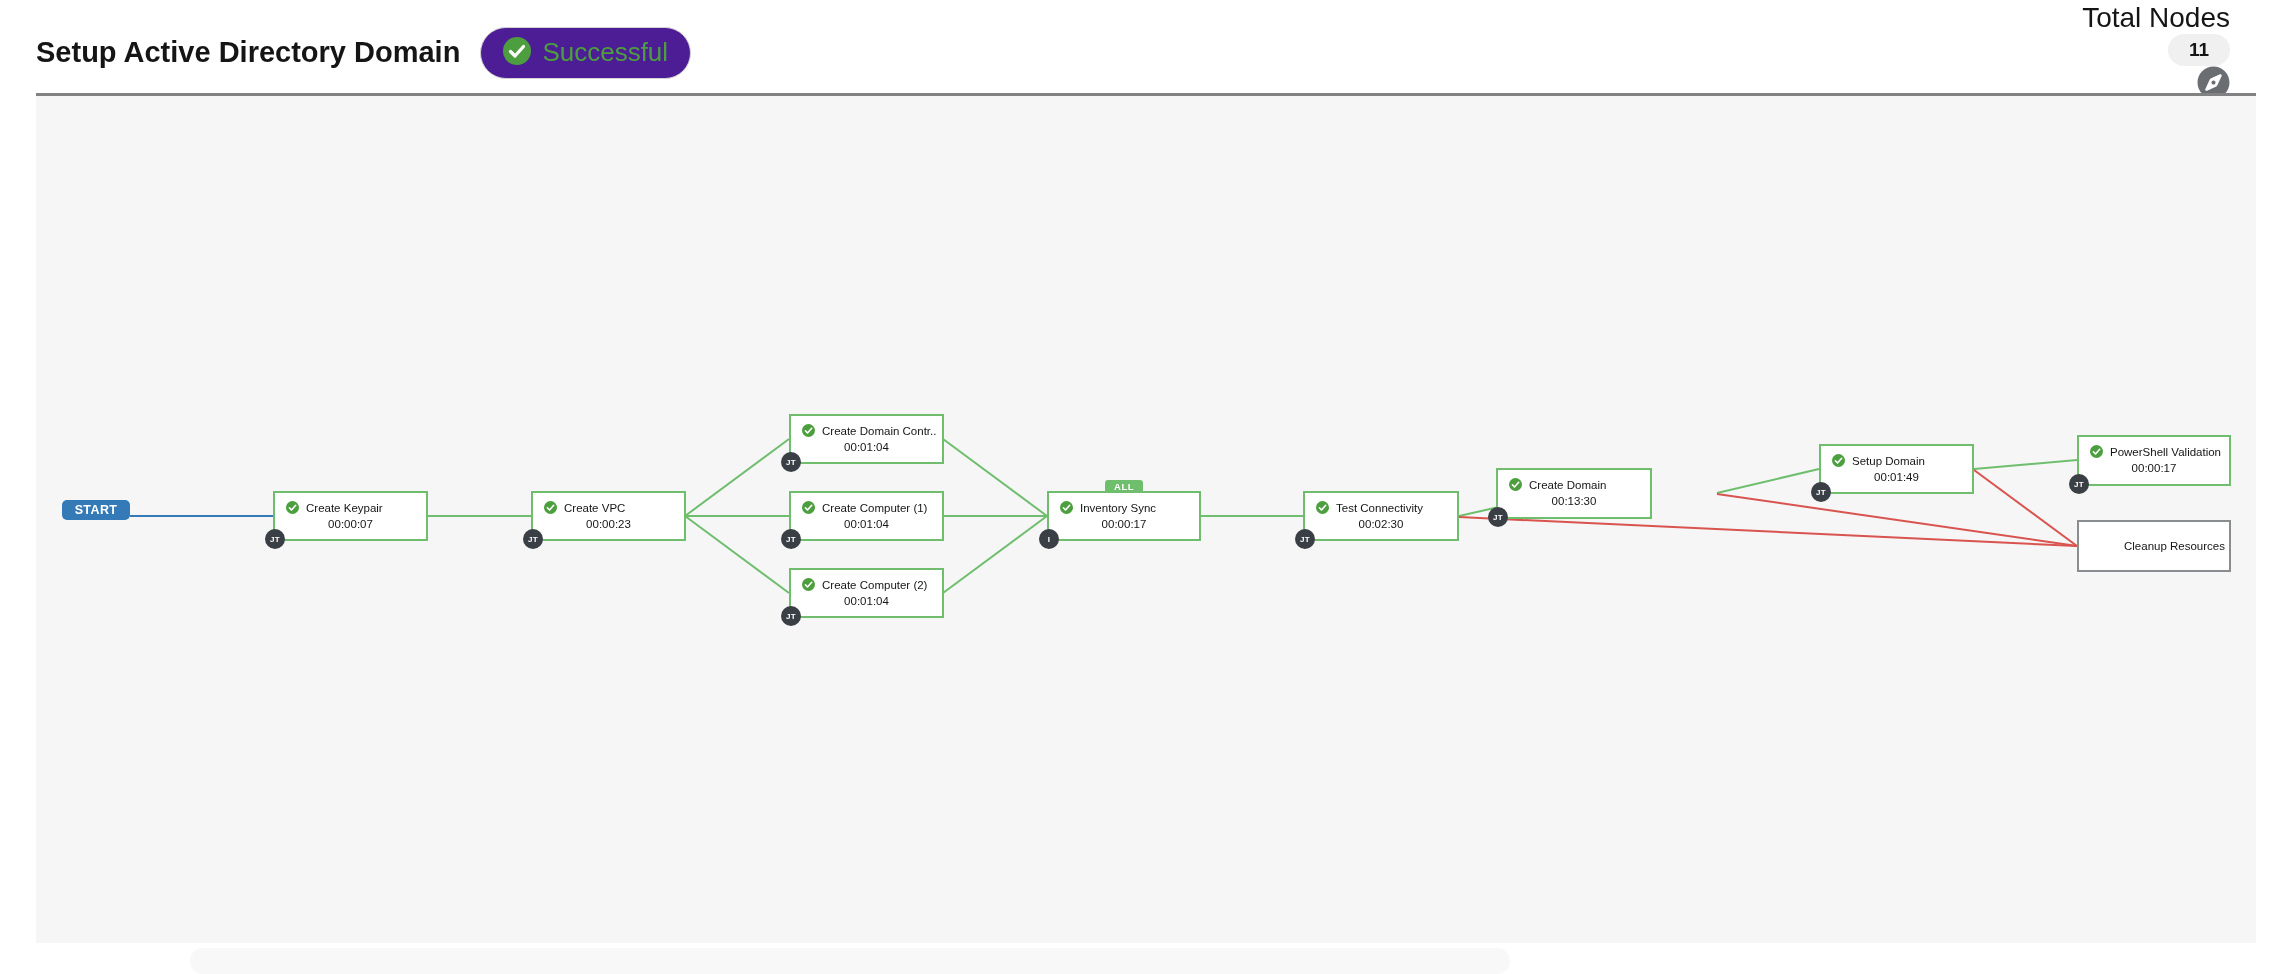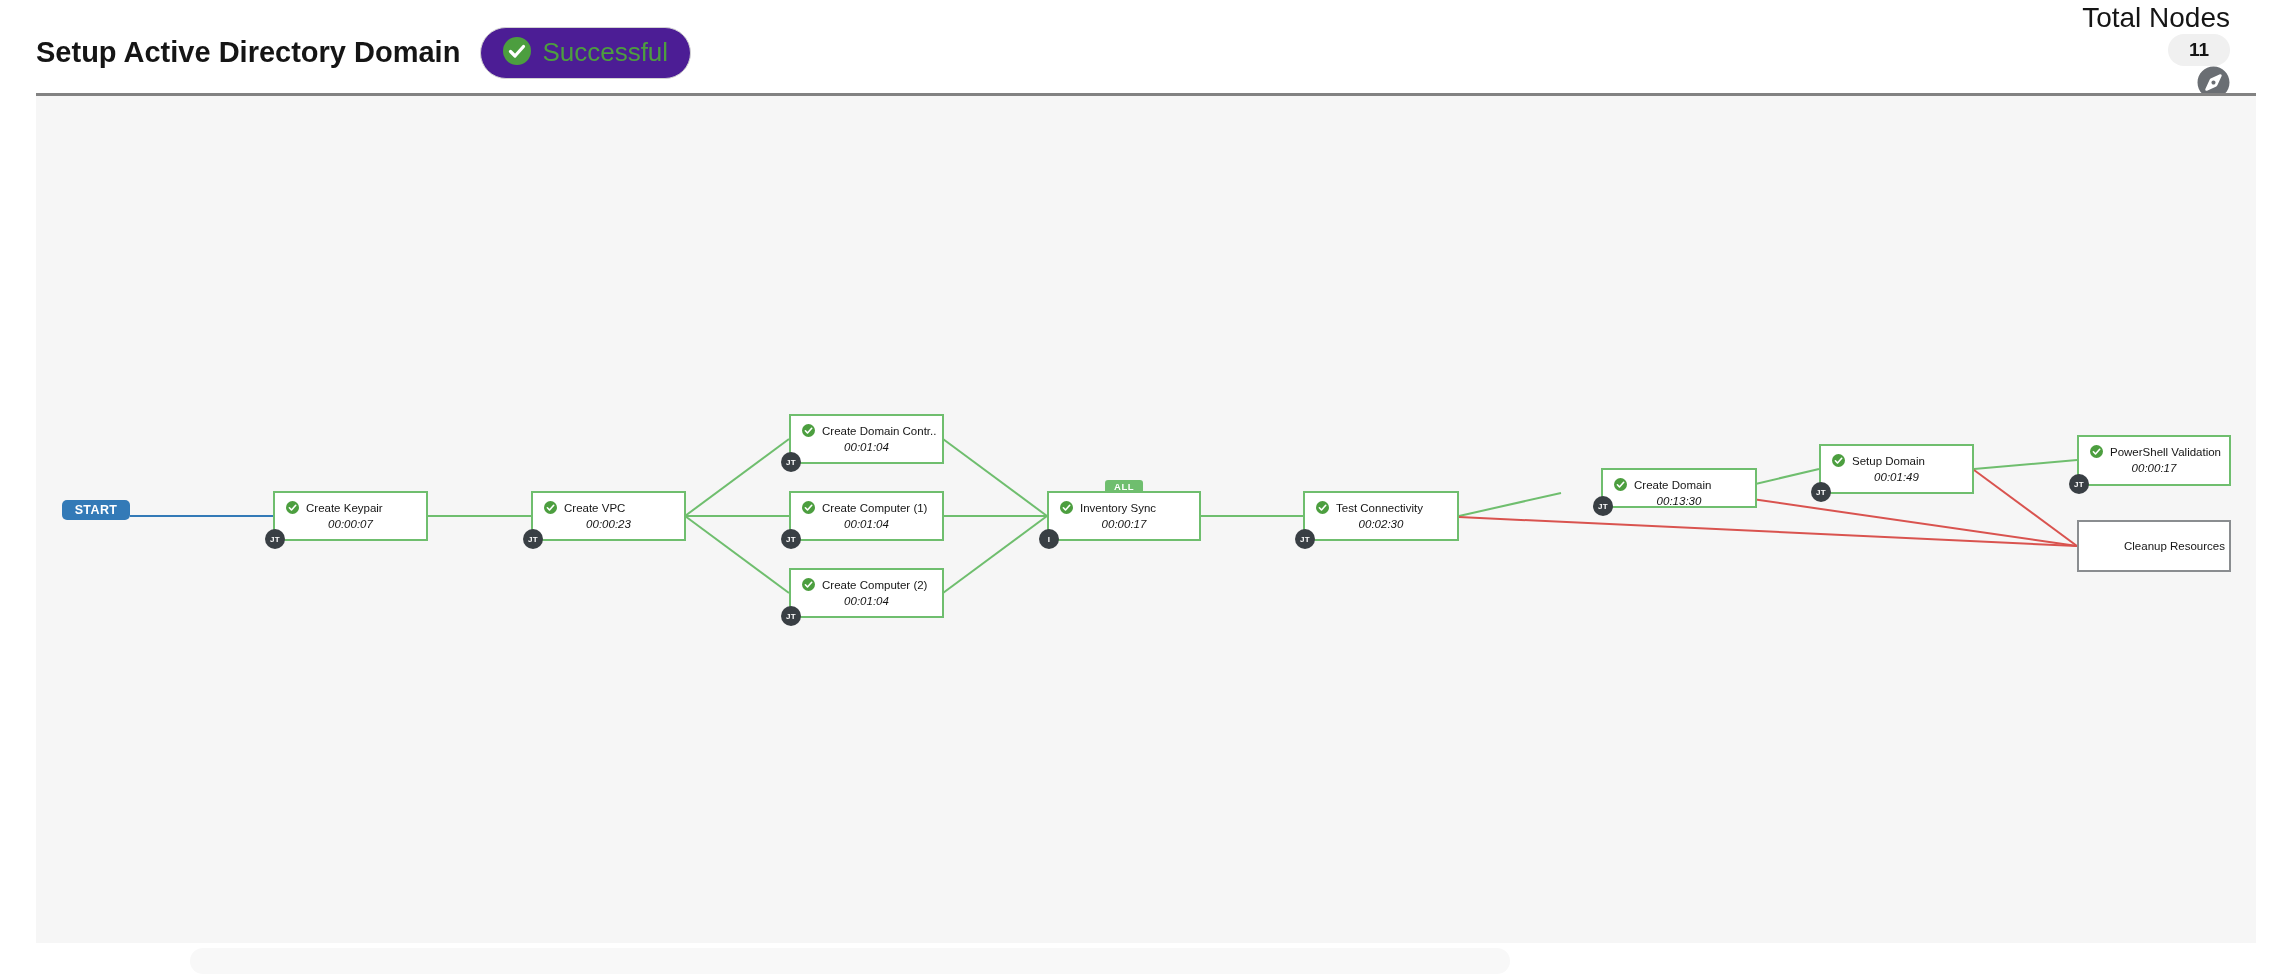--- a/index.html
+++ b/index.html
@@ -32,21 +32,21 @@
   .canvas-bg{position:absolute;left:36px;top:93px;width:2220px;height:850px;background:var(--canvas-bg);border-top:3px solid #828282;}
   .scroll-blob{position:absolute;left:190px;top:948px;width:1320px;height:26px;border-radius:13px;background:#F8F8F8;cursor:pointer;}
 
   .diagram-layer{position:absolute;left:0;top:0;width:2290px;height:974px;}
   svg.edges{position:absolute;left:0;top:0;pointer-events:none;}
 
   
   .node{position:absolute;background:#fff;border:2px solid var(--green);cursor:pointer;}
   .node .row{display:flex;align-items:center;gap:7px;padding:8px 6px 0 11px;}
   .node .label{font-size:11.5px;color:var(--ink);white-space:nowrap;overflow:hidden;}
-  .node .time{text-align:center;font-size:11.5px;color:var(--ink);margin-top:4px;font-style:italic;}
+  .node .time{text-align:center;font-size:11.5px;color:var(--ink);margin-top:4px;}
   .node.plain{border-color:var(--plain-border);display:flex;align-items:center;justify-content:center;}
   .node.plain .label{font-size:11.5px;margin-left:41px;}
   .start-node{position:absolute;background:var(--blue);border-radius:5px;color:#fff;display:flex;align-items:center;justify-content:center;font-size:12.5px;font-weight:600;letter-spacing:.4px;cursor:pointer;}
   .type-badge{position:absolute;left:-10px;bottom:-10px;width:20px;height:20px;border-radius:50%;background:var(--dark);color:#fff;font-size:8px;font-weight:700;display:flex;align-items:center;justify-content:center;letter-spacing:.3px;}
   .tag-all{position:absolute;top:-13px;left:50%;transform:translateX(-50%);background:var(--green);color:#fff;font-size:9.5px;font-weight:700;padding:0 9px;height:13px;line-height:13px;border-radius:3px 3px 0 0;letter-spacing:.5px;}
   .check-13{flex:0 0 auto;display:block;}
 </style>
 </head>
 <body>
 
@@ -192,21 +192,21 @@
           <div class="row">
             <svg class="check-13" width="13" height="13" viewBox="0 0 13 13">
               <circle cx="6.5" cy="6.5" r="6.5" fill="#4C9E3F"></circle>
               <path d="M3.4 6.8 L5.5 9 L9.7 4.3" fill="none" stroke="#fff" stroke-width="1.6" stroke-linecap="round" stroke-linejoin="round"></path>
             </svg>
             <span class="label">Test Connectivity</span>
           </div>
           <div class="time">00:02:30</div>
           <div class="type-badge">JT</div>
         </div>
-        <div class="node" style="left: 1601px; top: 468px; width: 156px; height: 40px;">
+        <div class="node" style="left: 1496px; top: 468px; width: 156px; height: 51px;">
           <div class="row">
             <svg class="check-13" width="13" height="13" viewBox="0 0 13 13">
               <circle cx="6.5" cy="6.5" r="6.5" fill="#4C9E3F"></circle>
               <path d="M3.4 6.8 L5.5 9 L9.7 4.3" fill="none" stroke="#fff" stroke-width="1.6" stroke-linecap="round" stroke-linejoin="round"></path>
             </svg>
             <span class="label">Create Domain</span>
           </div>
           <div class="time">00:13:30</div>
           <div class="type-badge">JT</div>
         </div>

